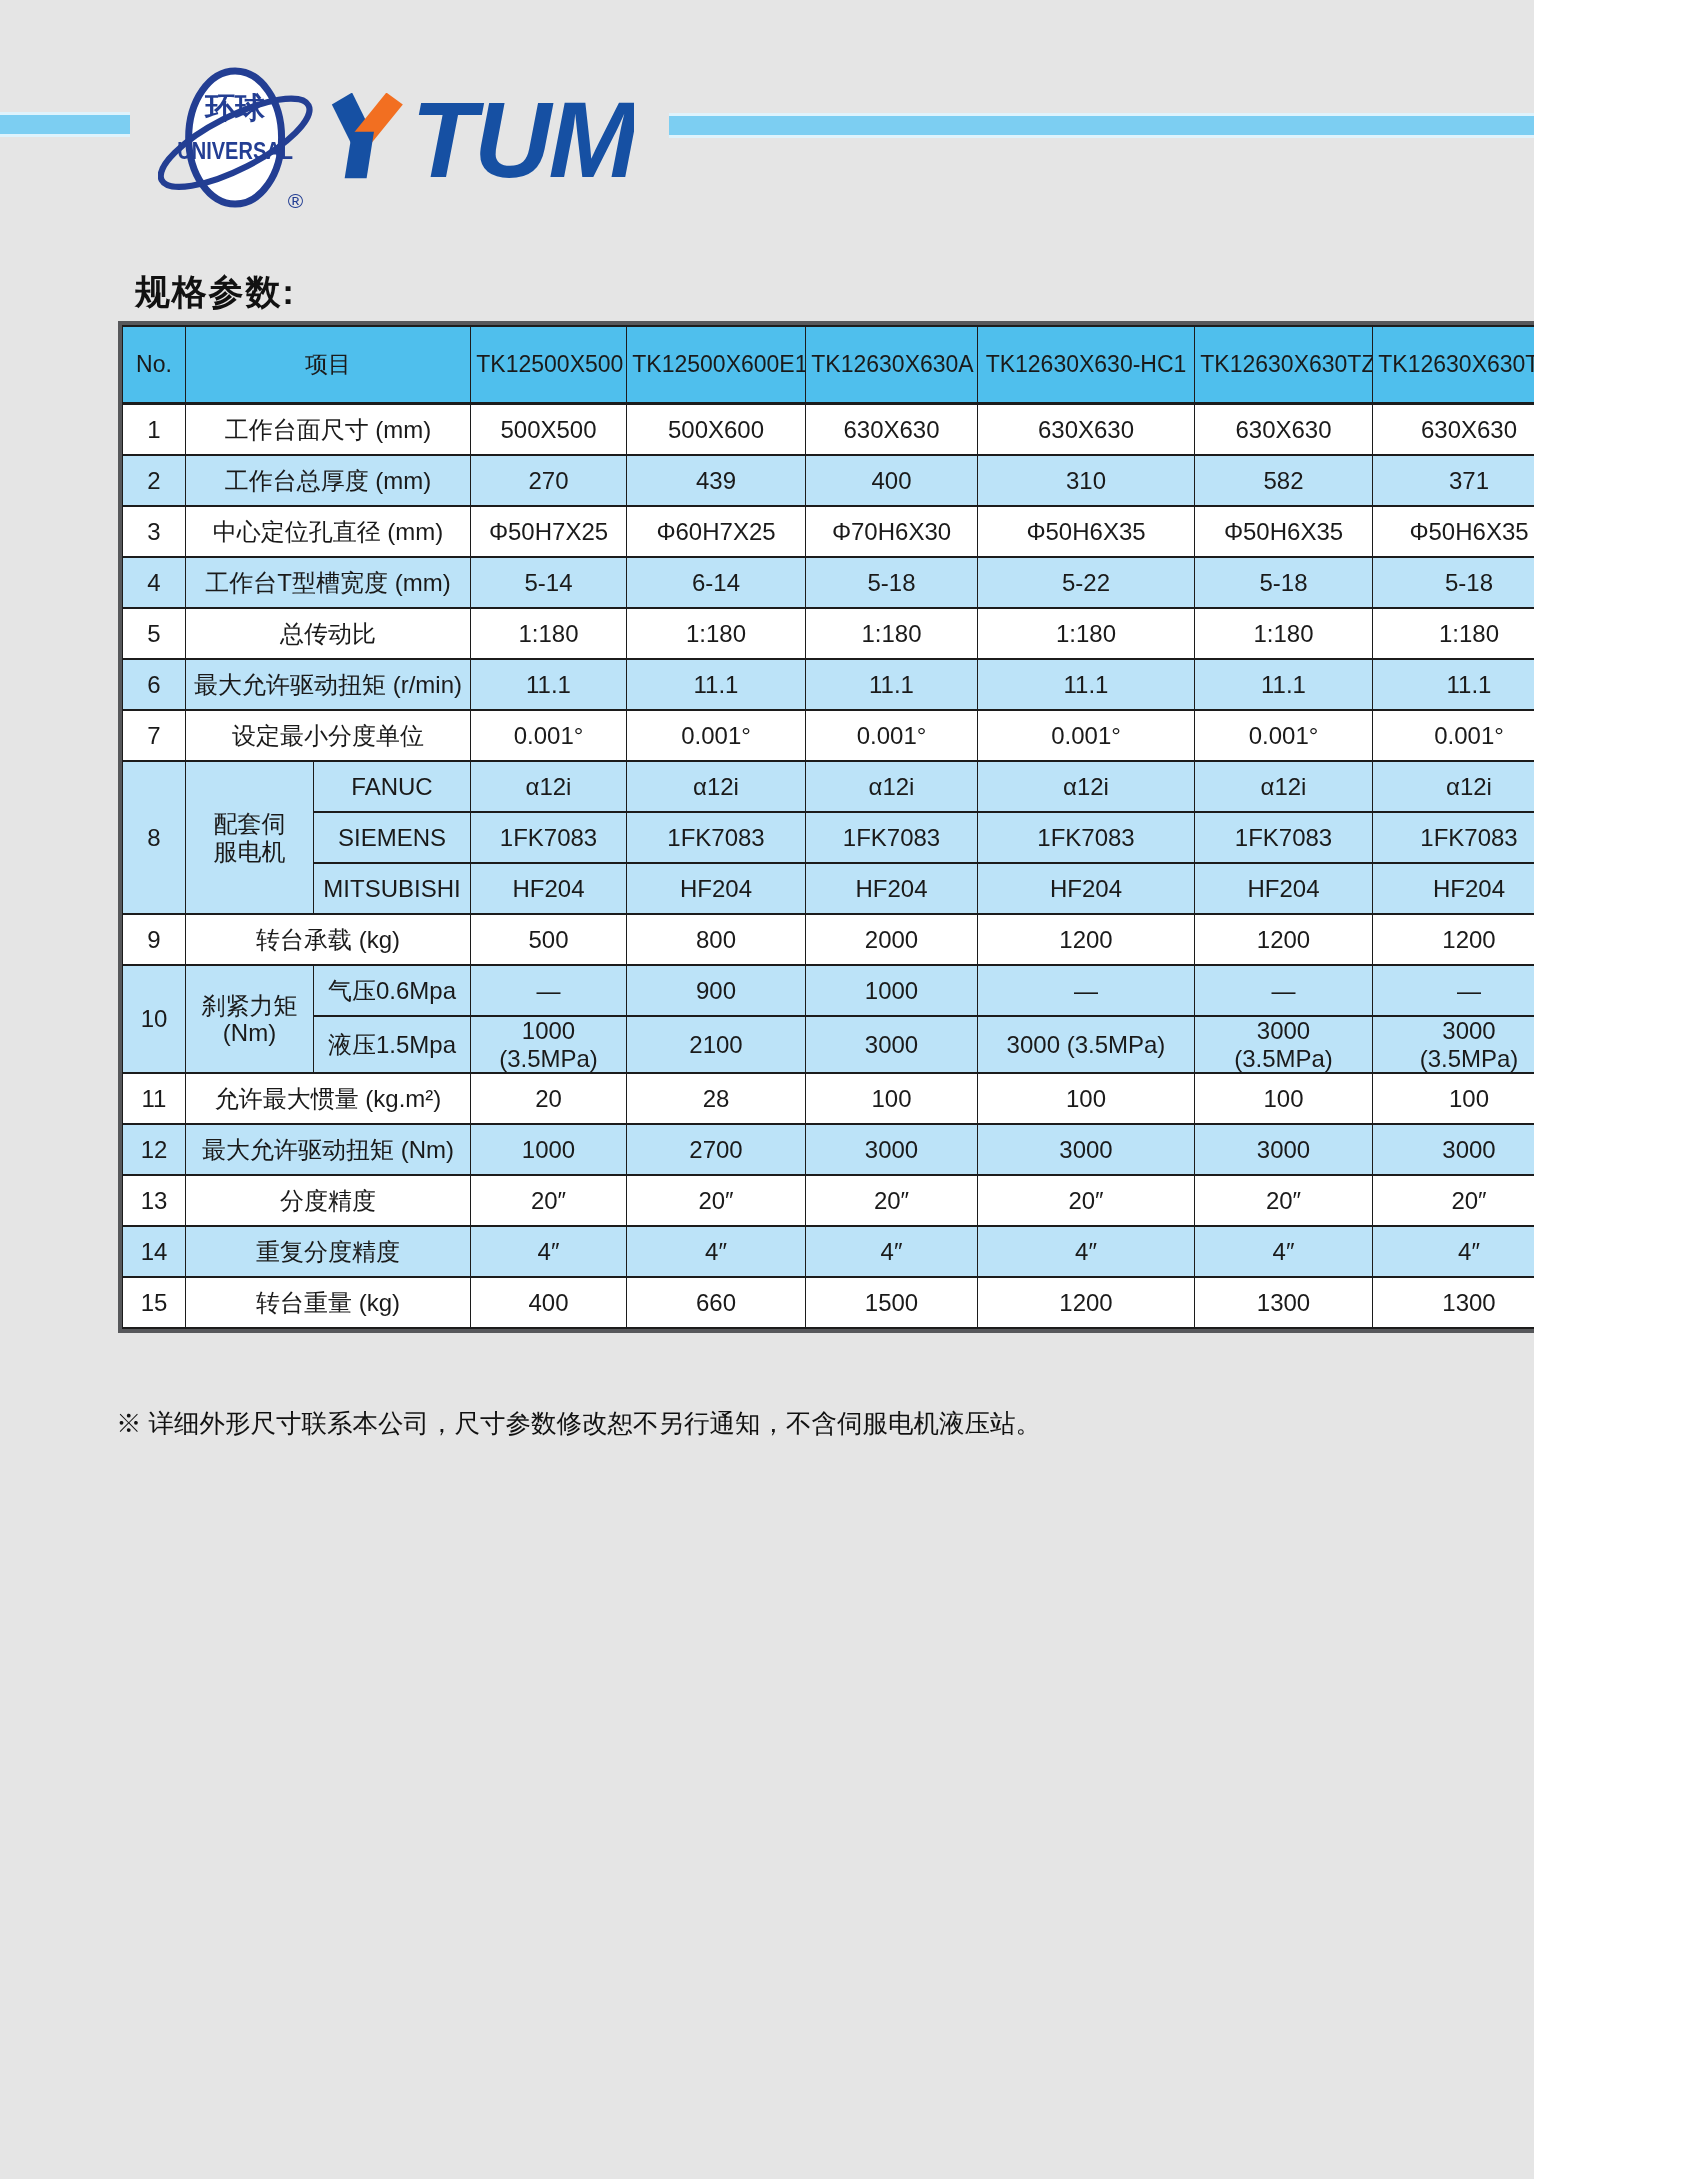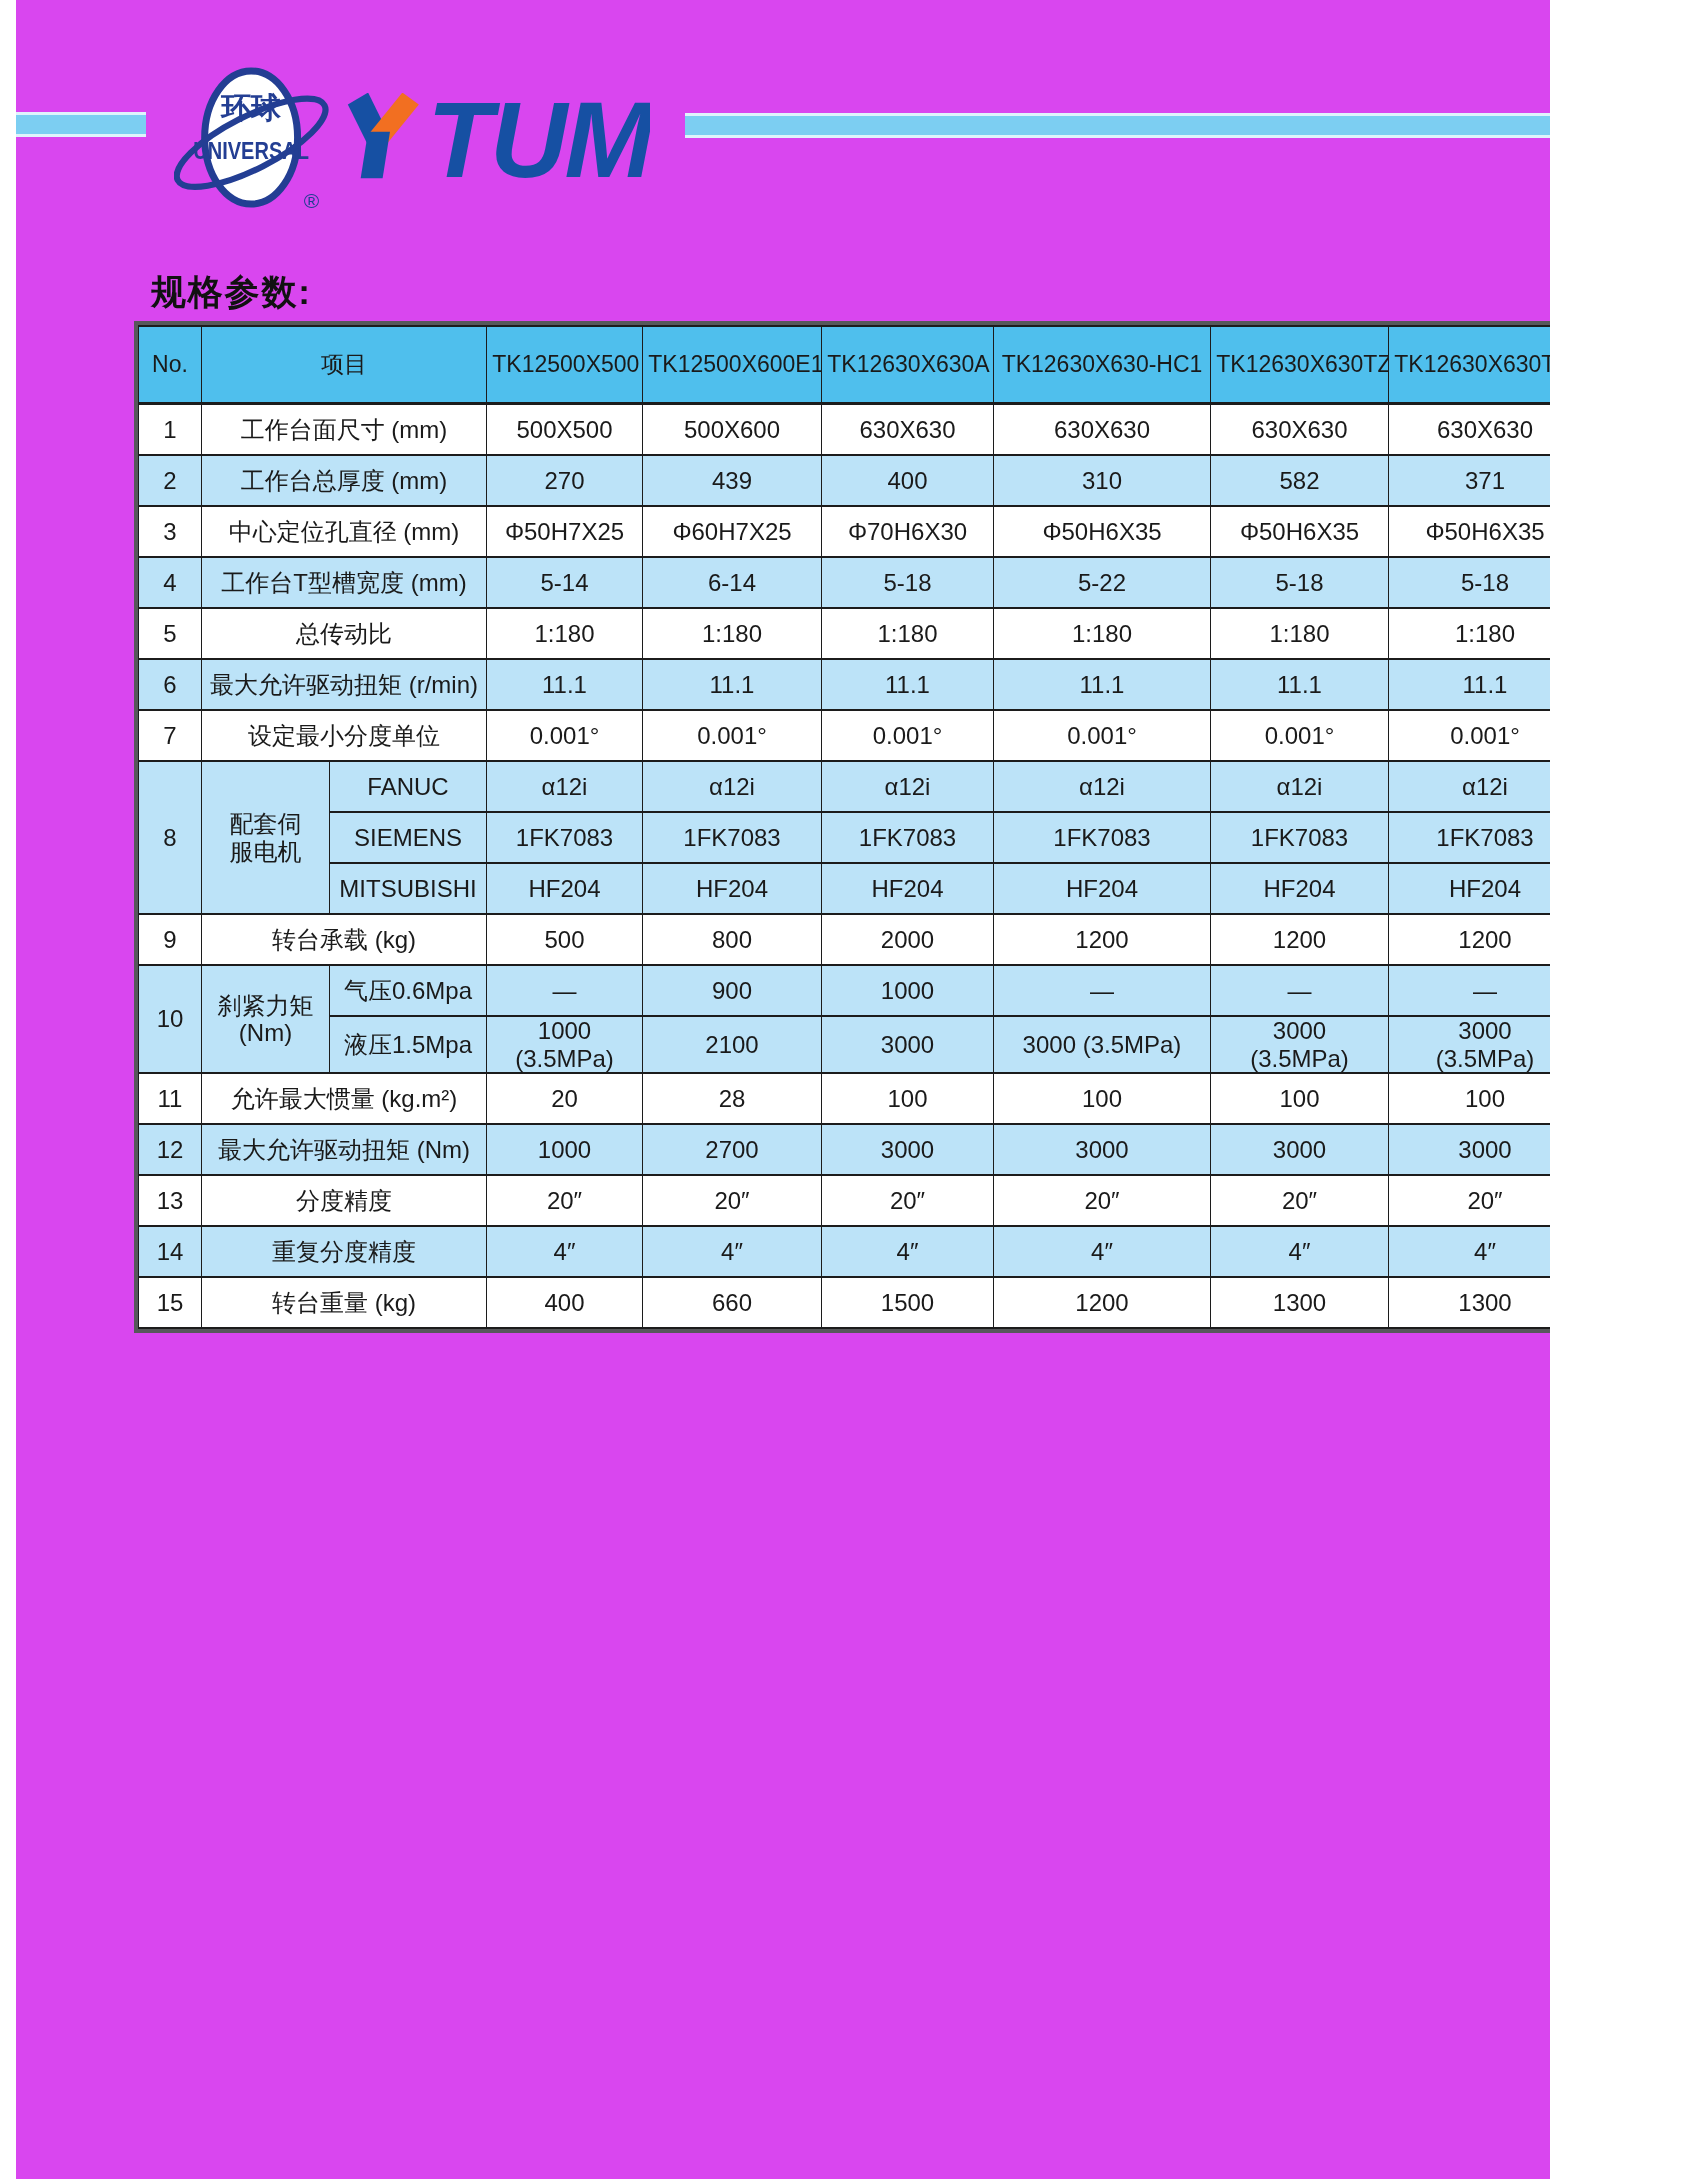--- a/index.html
+++ b/index.html
@@ -1,17 +1,17 @@
 <!DOCTYPE html>
 <html style="font-size:14px"><head>
 <meta charset="utf-8">
 <style>
   html,body{margin:0;padding:0;background:#ffffff;}
   body{font-family:"Liberation Sans", sans-serif; color:#1a1a1a;}
-  .page{position:relative;width:1534px;height:2180px;background:#d946ef;overflow:hidden;margin-left:16px;}
+  .page{position:relative;width:1534px;height:2180px;background:#e5e5e5;overflow:hidden;}
 
   
   .bar{position:absolute;height:19.3px;background:#7CCEF2;border-top:3.5px solid #DFF3FC;border-bottom:3.5px solid #DFF3FC;}
   .bar-left{left:0;top:112px;width:130px;}
   .bar-right{left:669px;top:113px;width:1017px;}
 
   .globe-logo{position:absolute;left:158px;top:53px;width:156px;height:169px;}
   .ytum-logo{position:absolute;left:320px;top:93px;width:314px;height:90px;}
 
   .section-title{position:absolute;left:135px;top:269px;font-size:35px;font-weight:bold;color:#111;letter-spacing:1.8px;}
@@ -270,15 +270,16 @@
             <td class="val">660</td>
             <td class="val">1500</td>
             <td class="val">1200</td>
             <td class="val">1300</td>
             <td class="val">1300</td>
           </tr>
         </tbody>
     </table>
   </div>
 
+  <div class="footnote">※ 详细外形尺寸联系本公司，尺寸参数修改恕不另行通知，不含伺服电机液压站。</div>
 
 </div>
 
 
 </body></html>

